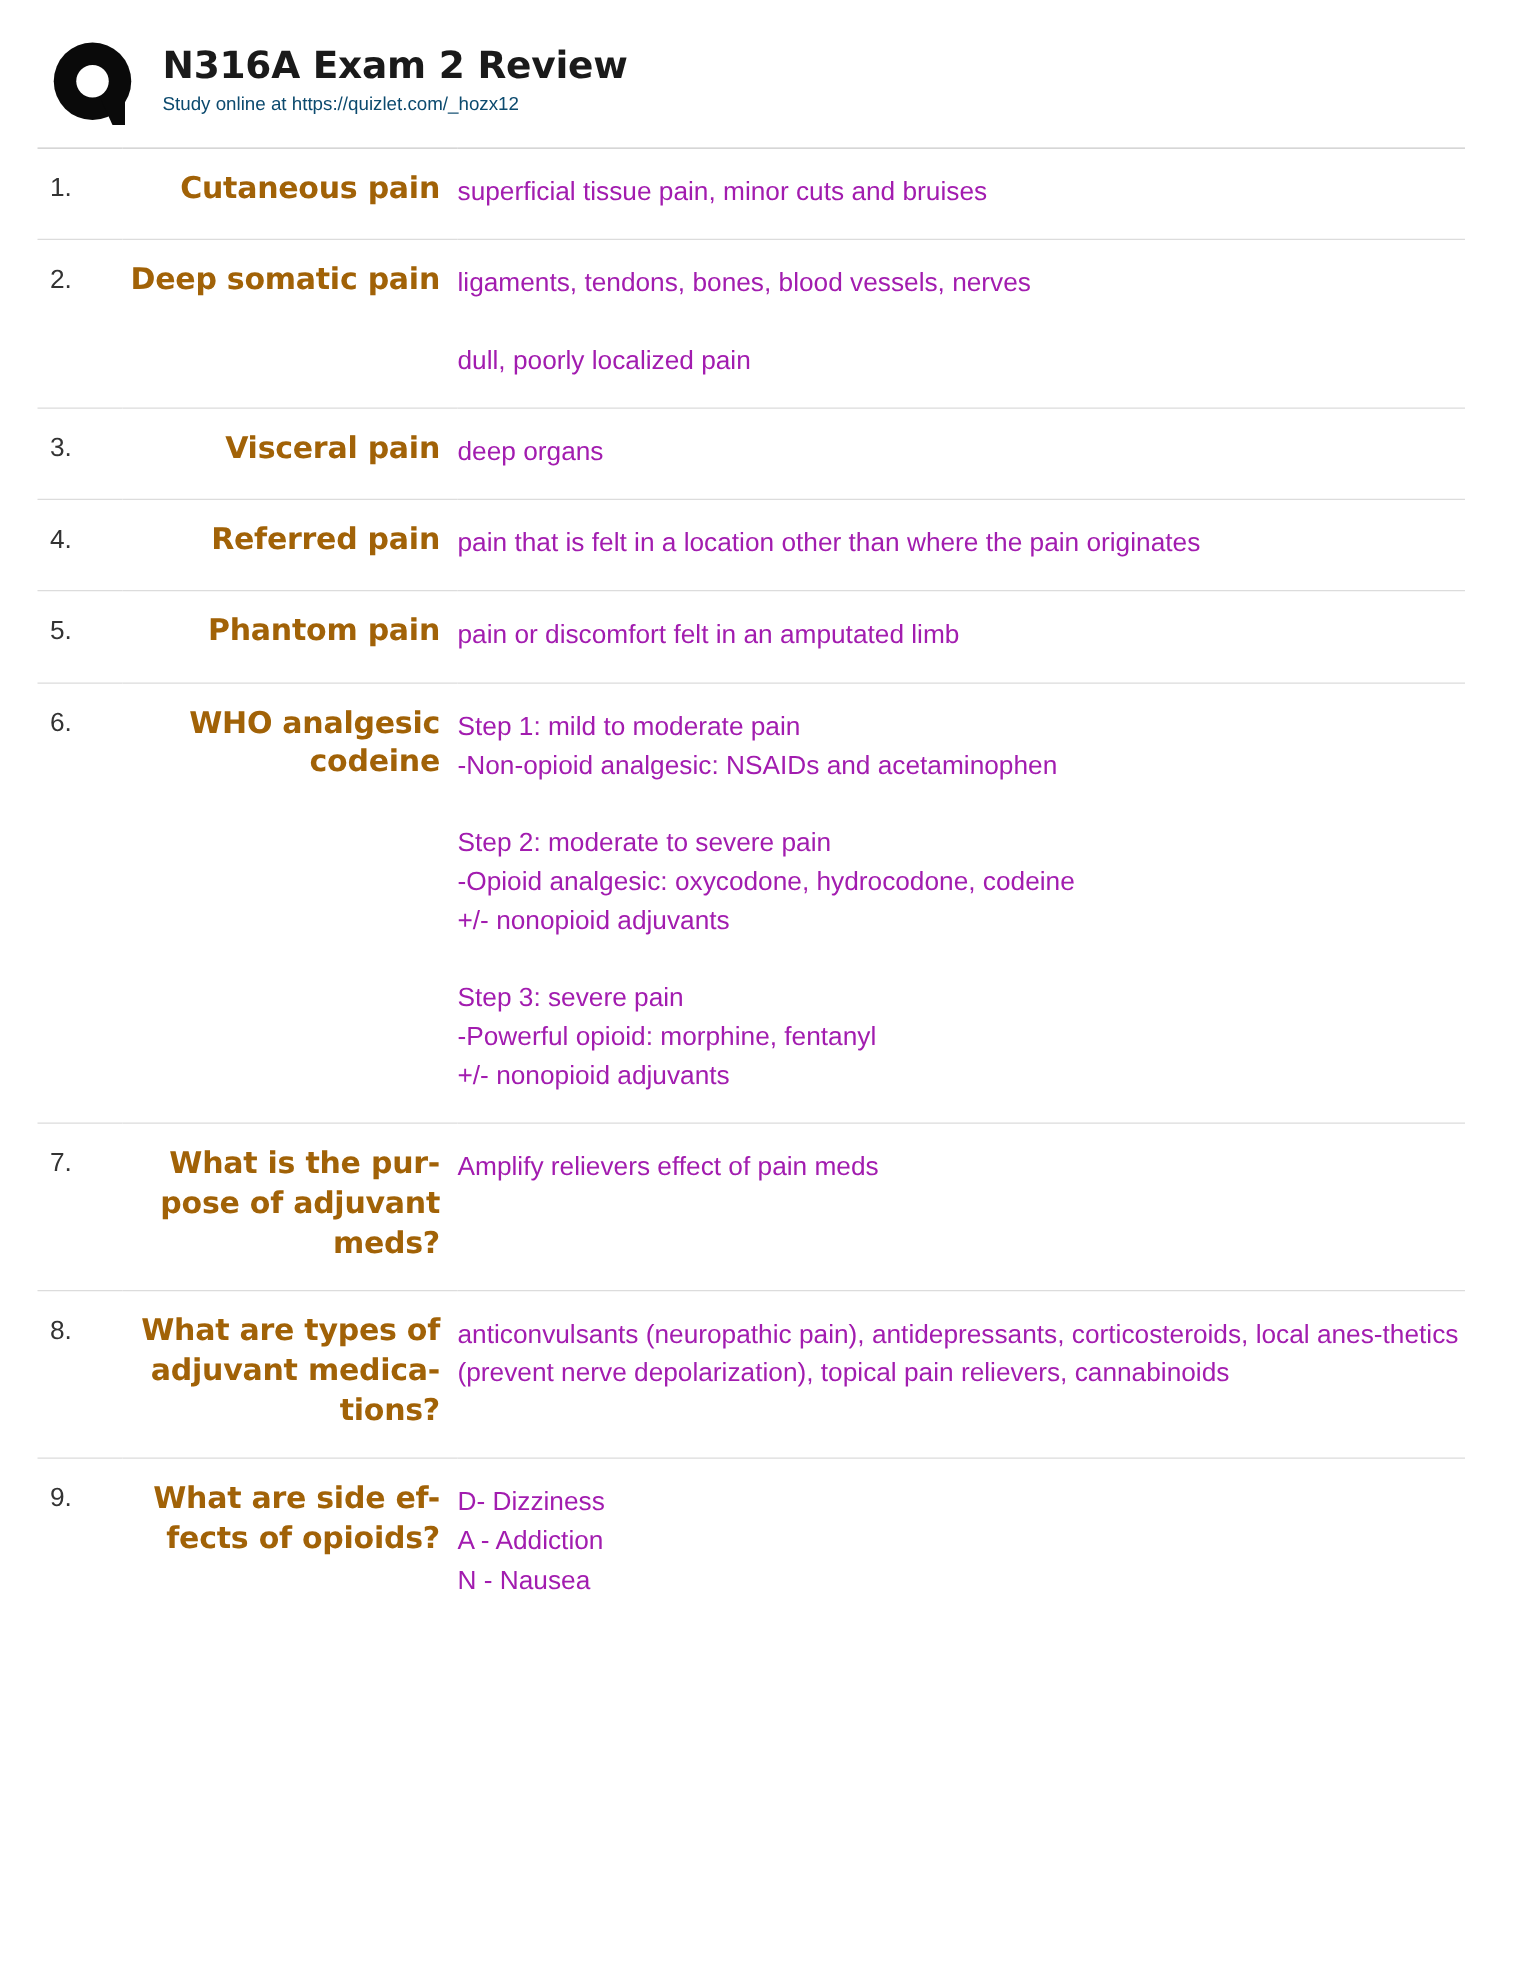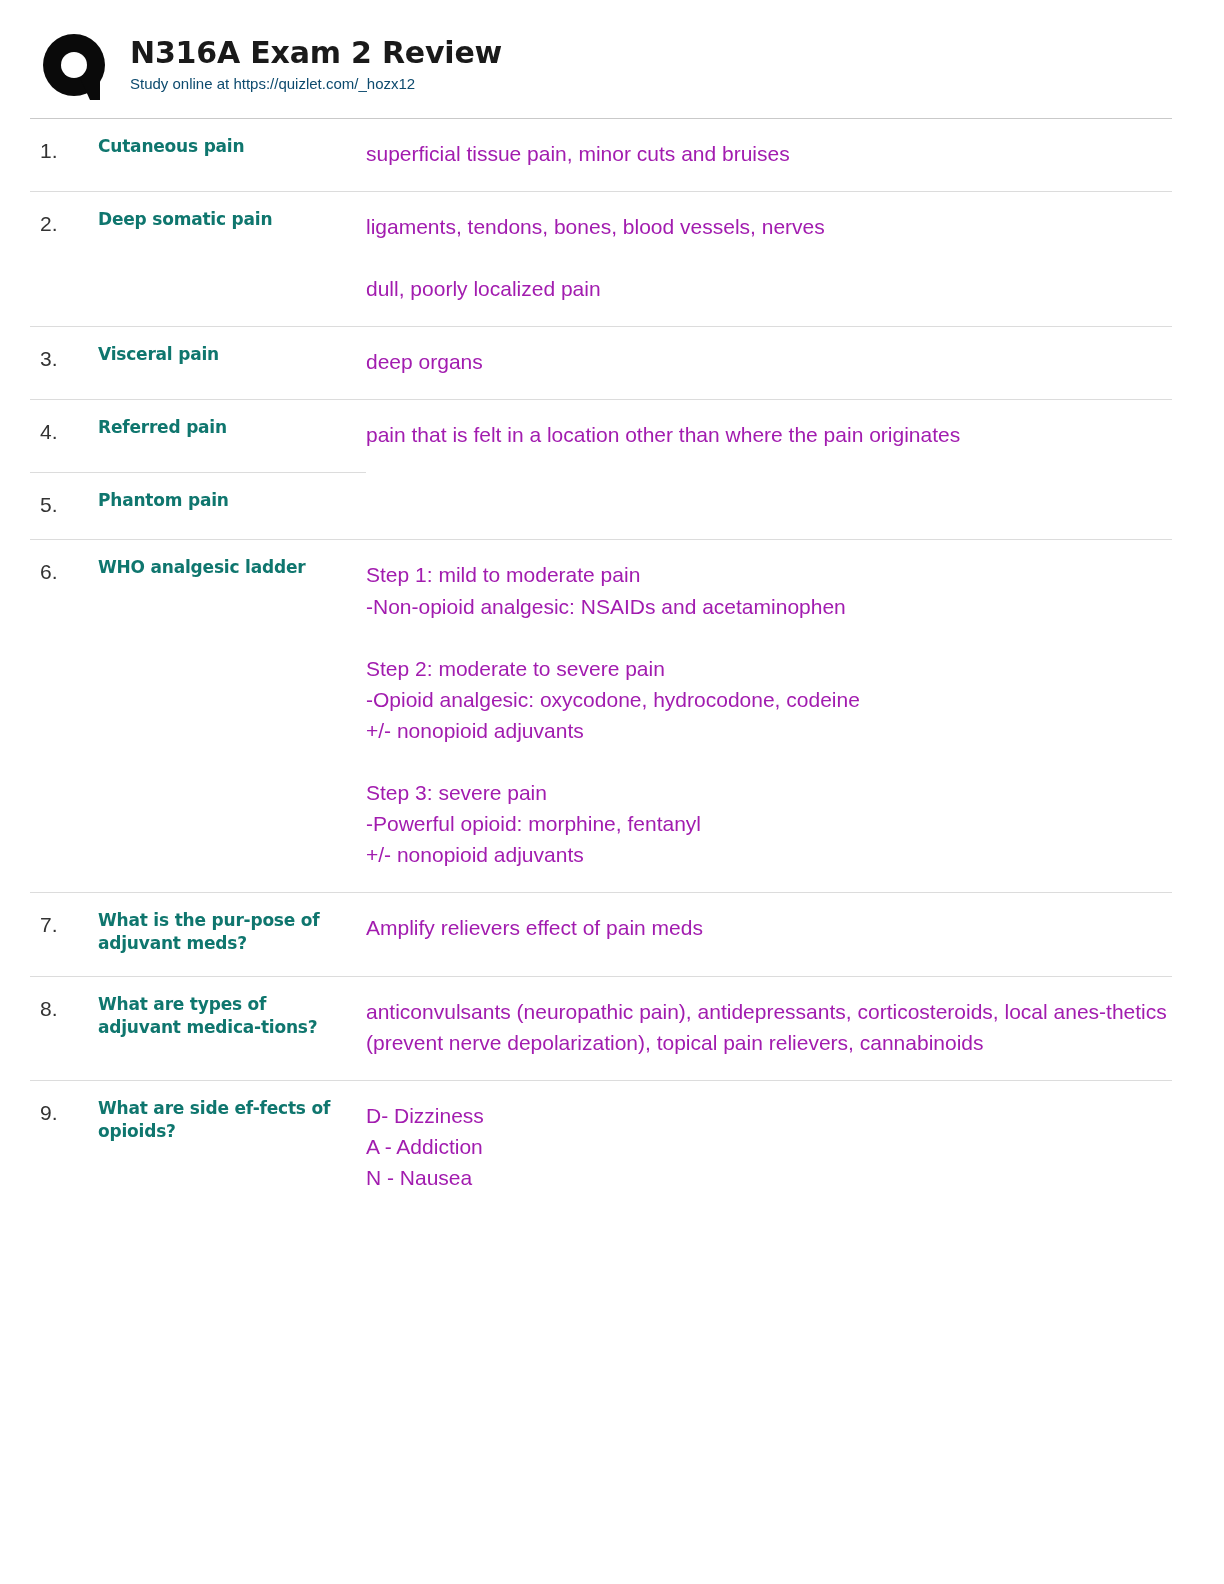--- a/index.html
+++ b/index.html
@@ -77,25 +77,26 @@
     padding: 20px 0 22px 10px;
     font-size: 21px;
     color: #333;
     font-family: "Liberation Sans", sans-serif;
   }
   .qa-row .term {
     width: 268px;
     flex: 0 0 268px;
     box-sizing: border-box;
     padding: 16px 14px 22px 0;
-    font-size: 17px;
+    font-size: 24px;
     font-weight: 700;
     line-height: 1.32;
-    color: #0f766e;
+    color: #a16207;
     letter-spacing: -0.2px;
+    text-align: right;
   }
   .qa-row .def {
     flex: 1 1 auto;
     box-sizing: border-box;
     padding: 19px 0 22px 0;
     font-size: 21px;
     line-height: 1.48;
     color: #a21caf;
     font-family: "Liberation Sans", sans-serif;
     white-space: pre-wrap;
@@ -156,25 +157,26 @@
 
     <div class="qa-row">
       <div class="num">4.</div>
       <div class="term">Referred pain</div>
       <div class="def">pain that is felt in a location other than where the pain originates</div>
     </div>
 
     <div class="qa-row">
       <div class="num">5.</div>
       <div class="term">Phantom pain</div>
+      <div class="def">pain or discomfort felt in an amputated limb</div>
     </div>
 
     <div class="qa-row">
       <div class="num">6.</div>
-      <div class="term">WHO analgesic ladder</div>
+      <div class="term">WHO analgesic codeine</div>
       <div class="def">Step 1: mild to moderate pain
 -Non-opioid analgesic: NSAIDs and acetaminophen
 
 Step 2: moderate to severe pain
 -Opioid analgesic: oxycodone, hydrocodone, codeine
 +/- nonopioid adjuvants
 
 Step 3: severe pain
 -Powerful opioid: morphine, fentanyl
 +/- nonopioid adjuvants</div>

